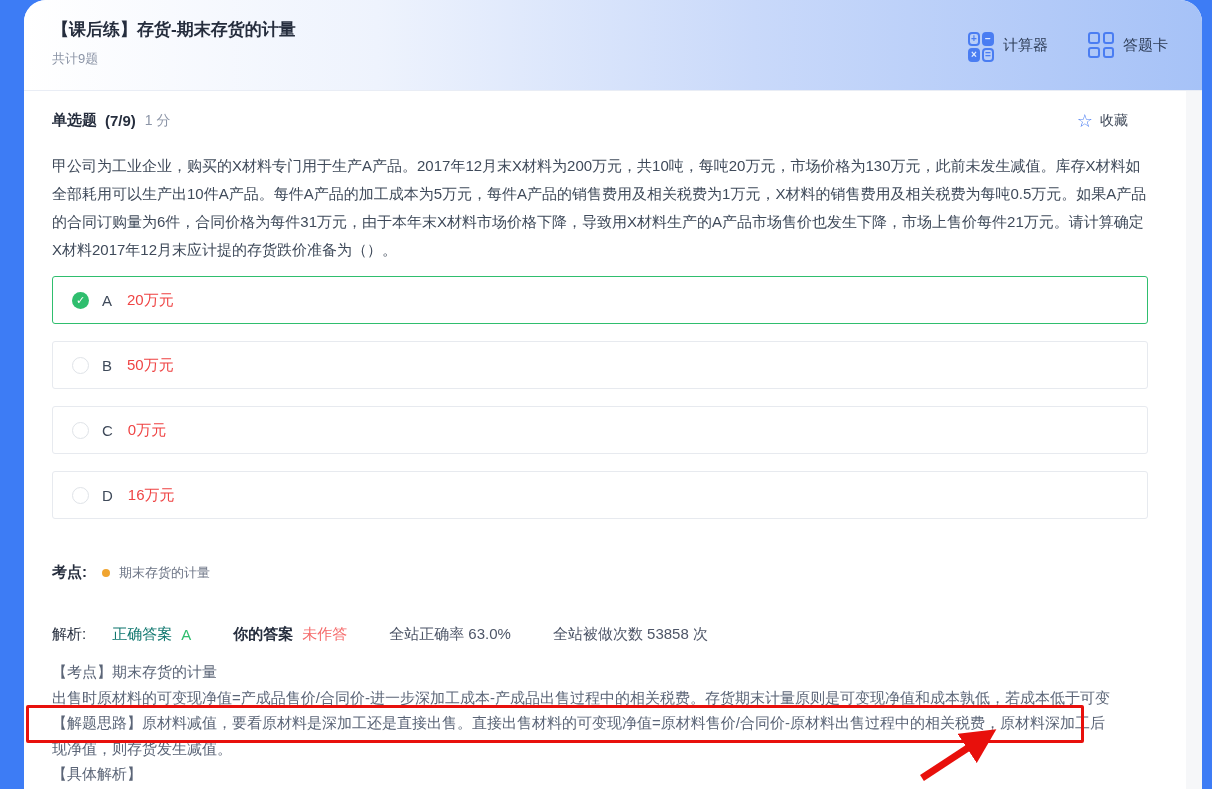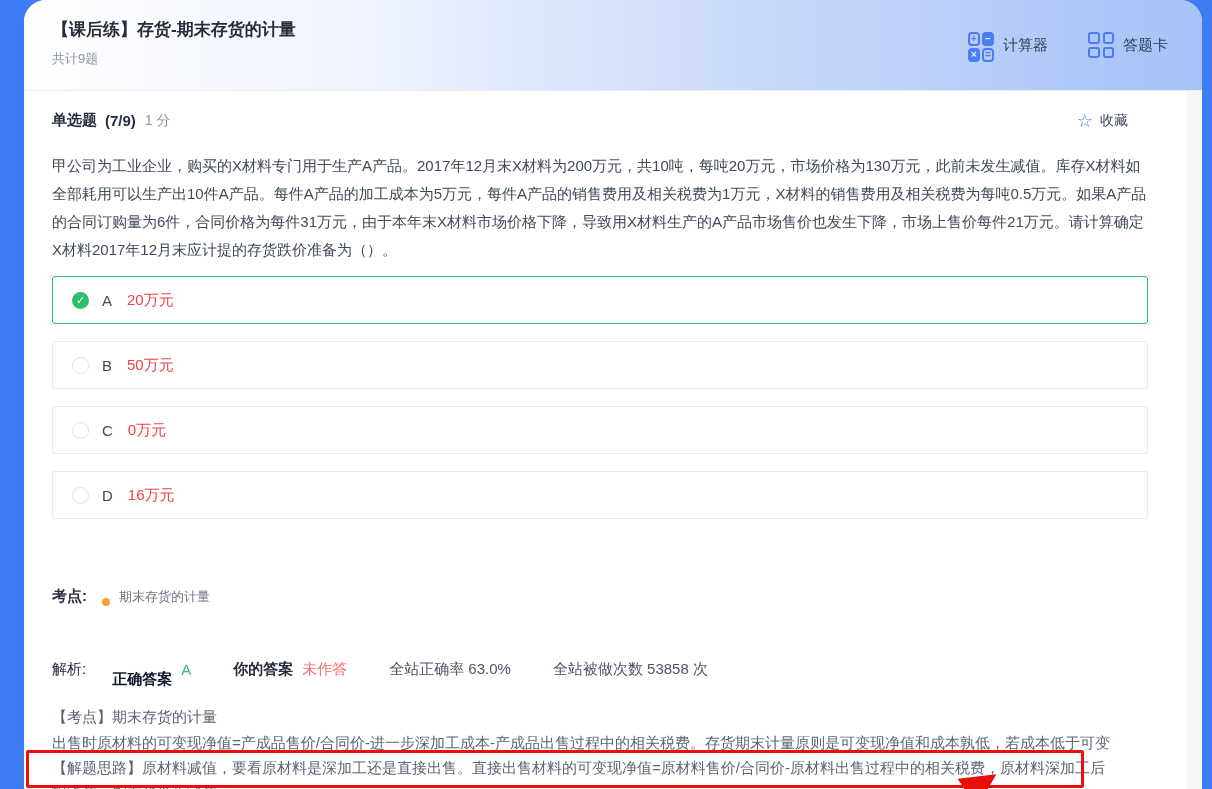--- a/index.html
+++ b/index.html
@@ -44,28 +44,28 @@
   .option{
     margin:0 54px 17px 28px;height:46px;border:1px solid #e7eaef;border-radius:3px;
     display:flex;align-items:center;padding-left:19px;cursor:pointer;background:#fff;
   }
   .option.selected{border-color:#2fbe6e;}
   .radio{width:15px;height:15px;border:1px solid #dfe3e8;border-radius:50%;flex:0 0 auto;}
   .check{width:17px;height:17px;border-radius:50%;background:#2fbe6e;color:#fff;font-size:11px;font-weight:bold;display:flex;align-items:center;justify-content:center;flex:0 0 auto;}
   .opt-letter{margin-left:13px;font-size:15px;color:#3f4a5a;}
   .opt-value{margin-left:15px;font-size:15px;color:#ef4444;}
   
-  .kp-row{margin:68px 28px 0;display:flex;align-items:flex-end;}
+  .kp-row{margin:44px 28px 0;display:flex;align-items:center;}
   .kp-label{font-size:15px;font-weight:bold;color:#252d3d;}
   .kp-dot{width:8px;height:8px;border-radius:50%;background:#f0a42f;margin:0 9px 0 15px;}
   .kp-value{font-size:13px;color:#6e7687;}
   
   .ana-row{margin:43px 28px 0;display:flex;align-items:center;font-size:15px;}
   .ana-label{font-weight:normal;color:#252d3d;margin-right:26px;}
-  .ca-label{font-weight:bold;color:#0f172a;margin-top:21px;}
+  .ca-label{font-weight:normal;color:#0f766e;}
   .ca-value{color:#2fbe6e;margin-left:9px;margin-right:42px;}
   .ya-label{font-weight:bold;color:#252d3d;text-align:center;}
   .ya-value{color:#f56c6c;margin-left:9px;margin-right:42px;}
   .site-acc{color:#4d5567;margin-right:42px;}
   .site-cnt{color:#4d5567;}
   
   .ana-body{position:relative;margin:15px 0 0 28px;font-size:15px;color:#5b6577;}
   .ana-line{line-height:25.5px;white-space:nowrap;}
   .hl-box{
     position:absolute;left:-26px;top:46px;width:1052px;height:32px;

